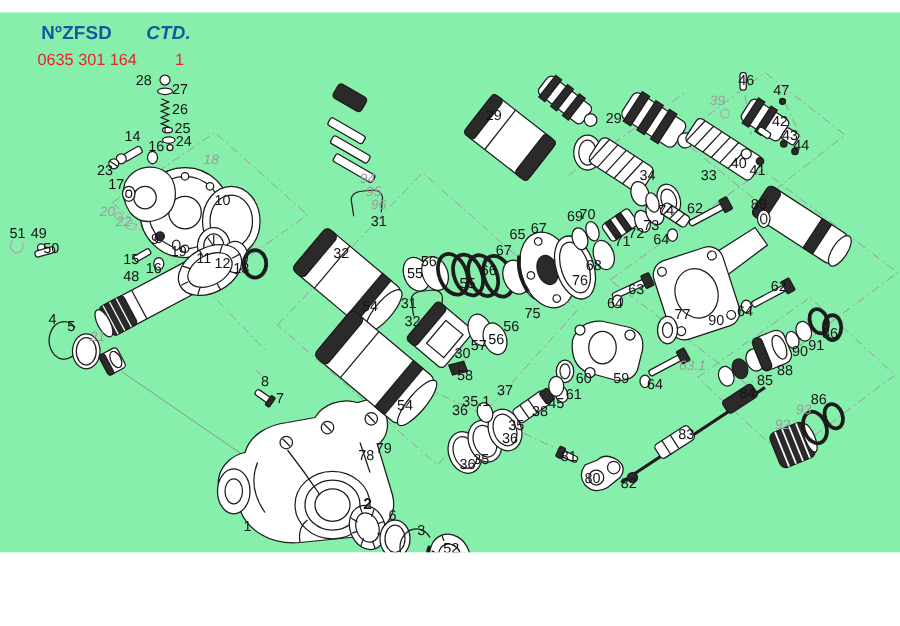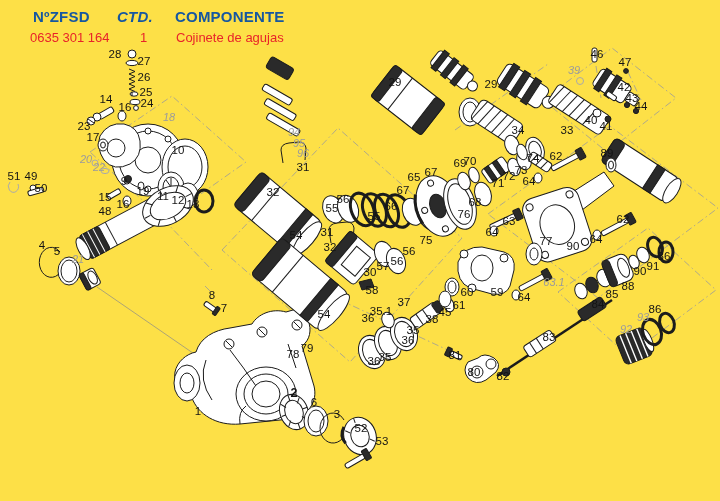--- a/index.html
+++ b/index.html
@@ -1,41 +1,39 @@
 <!DOCTYPE html>
 <html><head>
 <meta charset="utf-8">
 <style>
   html,body{margin:0;padding:0;background:#fff;}
-  #stage{position:relative;width:720px;height:501px;background:#fde047;overflow:hidden;
-         font-family:"Liberation Sans",sans-serif;}
+  #stage{position:relative;width:720px;height:432px;background:#86efac;overflow:hidden;
+         font-family:"Liberation Sans",sans-serif;margin-top:10px;}
   .hdr{position:absolute;font-weight:bold;font-size:15px;letter-spacing:0.2px;}
   .val{position:absolute;font-size:13px;}
   svg text{font-family:"Liberation Sans",sans-serif;}
   .lbl{font-size:11.5px;fill:#141414;text-anchor:middle;}
   .lbl.i{font-style:italic;fill:#9b9b9b;font-size:11px;}
   .lbl.r{font-weight:bold;font-size:12.5px;}
   .ln{stroke:#1c1c1c;stroke-width:1;fill:none;}
   .fw{stroke:#1c1c1c;stroke-width:1;fill:#fff;}
   .fd{stroke:#1c1c1c;stroke-width:1;fill:#2a2a2a;}
   .thick{stroke:#1c1c1c;stroke-width:3;fill:none;}
   .dash{stroke:#9a9a9a;stroke-width:0.8;fill:none;stroke-dasharray:7 3 1.5 3;}
   .ghost{stroke:#aaa;stroke-width:1;fill:none;}
 </style>
 </head>
 <body>
 
 <div id="stage">
 
   <div class="hdr" style="left: 33px; top: 8px; color: rgb(22, 87, 160);">NºZFSD</div>
   <div class="hdr" style="left: 117px; top: 8px; color: rgb(22, 87, 160); font-style: italic;">CTD.</div>
-  <div class="hdr" style="left: 175px; top: 8px; color: rgb(22, 87, 160);">COMPONENTE</div>
   <div class="val" style="left: 30px; top: 30px; color: rgb(232, 35, 42);">0635 301 164</div>
   <div class="val" style="left: 140px; top: 30px; color: rgb(232, 35, 42);">1</div>
-  <div class="val" style="left: 176px; top: 30px; color: rgb(232, 35, 42);">Cojinete de agujas</div>
 
   <svg width="720" height="501" viewBox="0 0 720 501" style="position:absolute;left:0;top:0;">
 
     <g>
       <polygon class="dash" points="90,152 172,96 246,162 164,220"></polygon>
       <polygon class="dash" points="222,250 338,128 462,238 350,362"></polygon>
       <polygon class="dash" points="543,100 612,48 676,98 607,152"></polygon>
       <polygon class="dash" points="488,214 610,126 718,208 598,298"></polygon>
       <polygon class="dash" points="558,292 648,228 716,290 628,356"></polygon>
       <line class="dash" x1="455" y1="130" x2="548" y2="64"></line>

